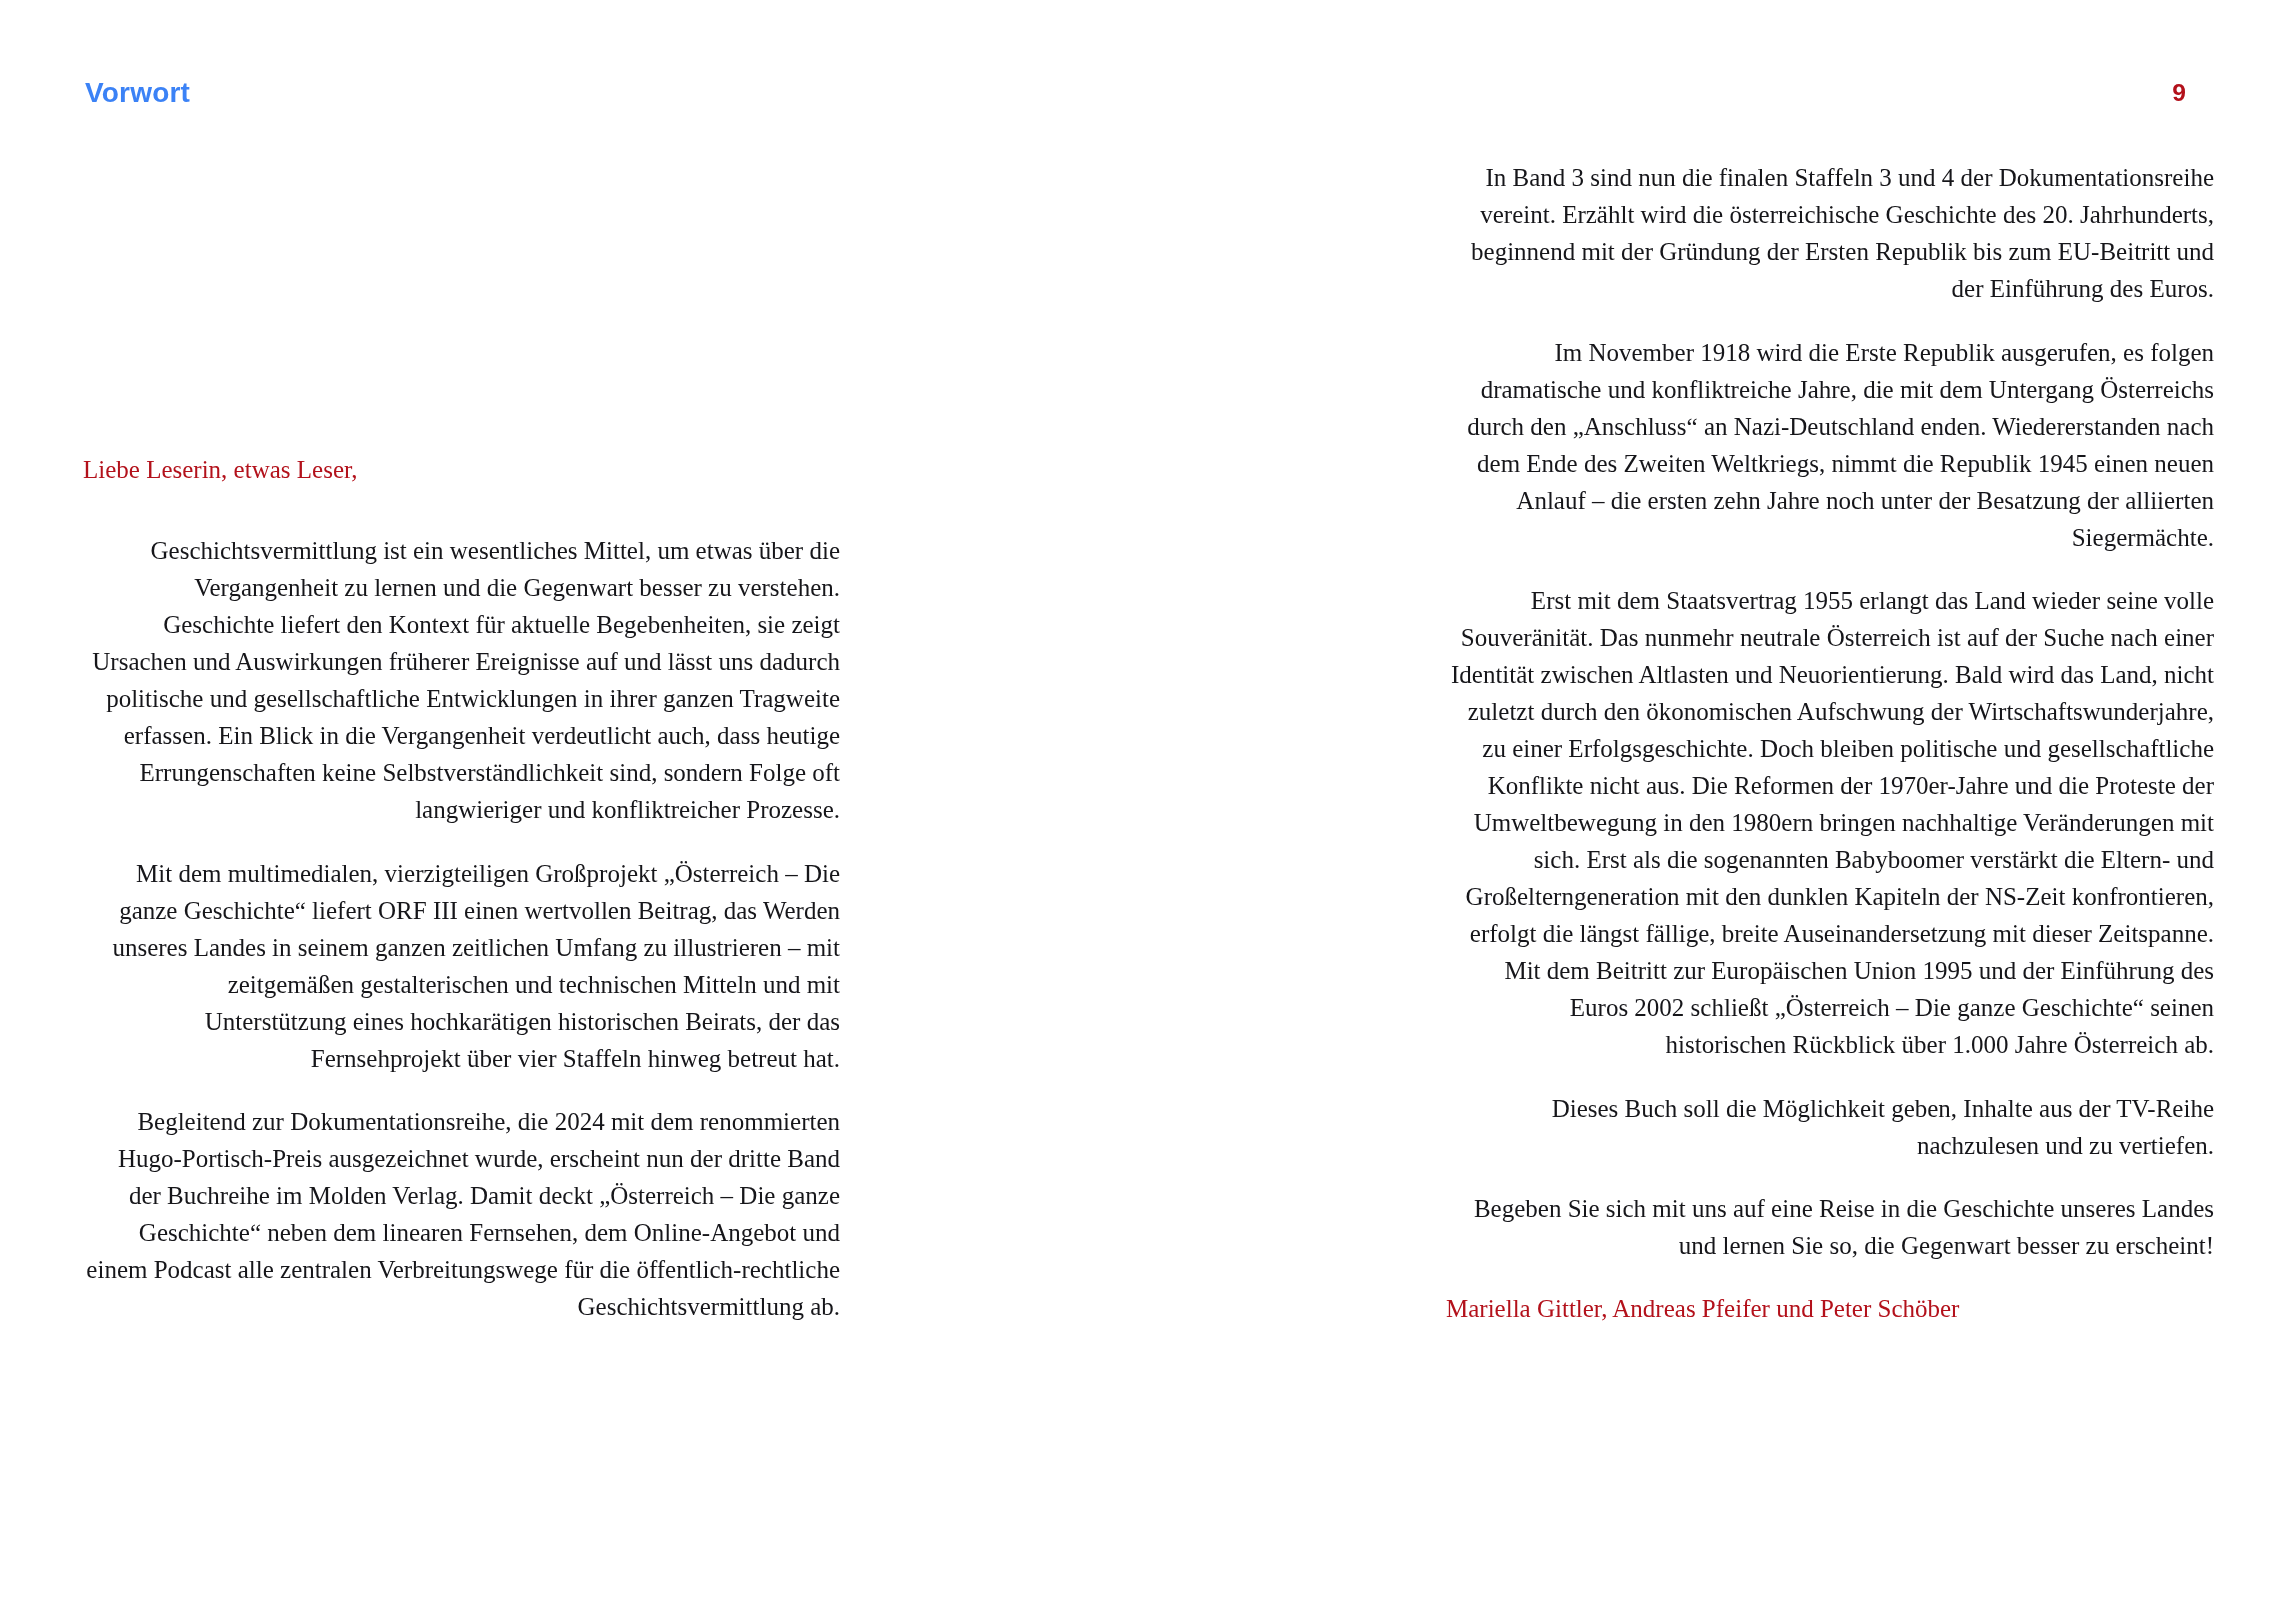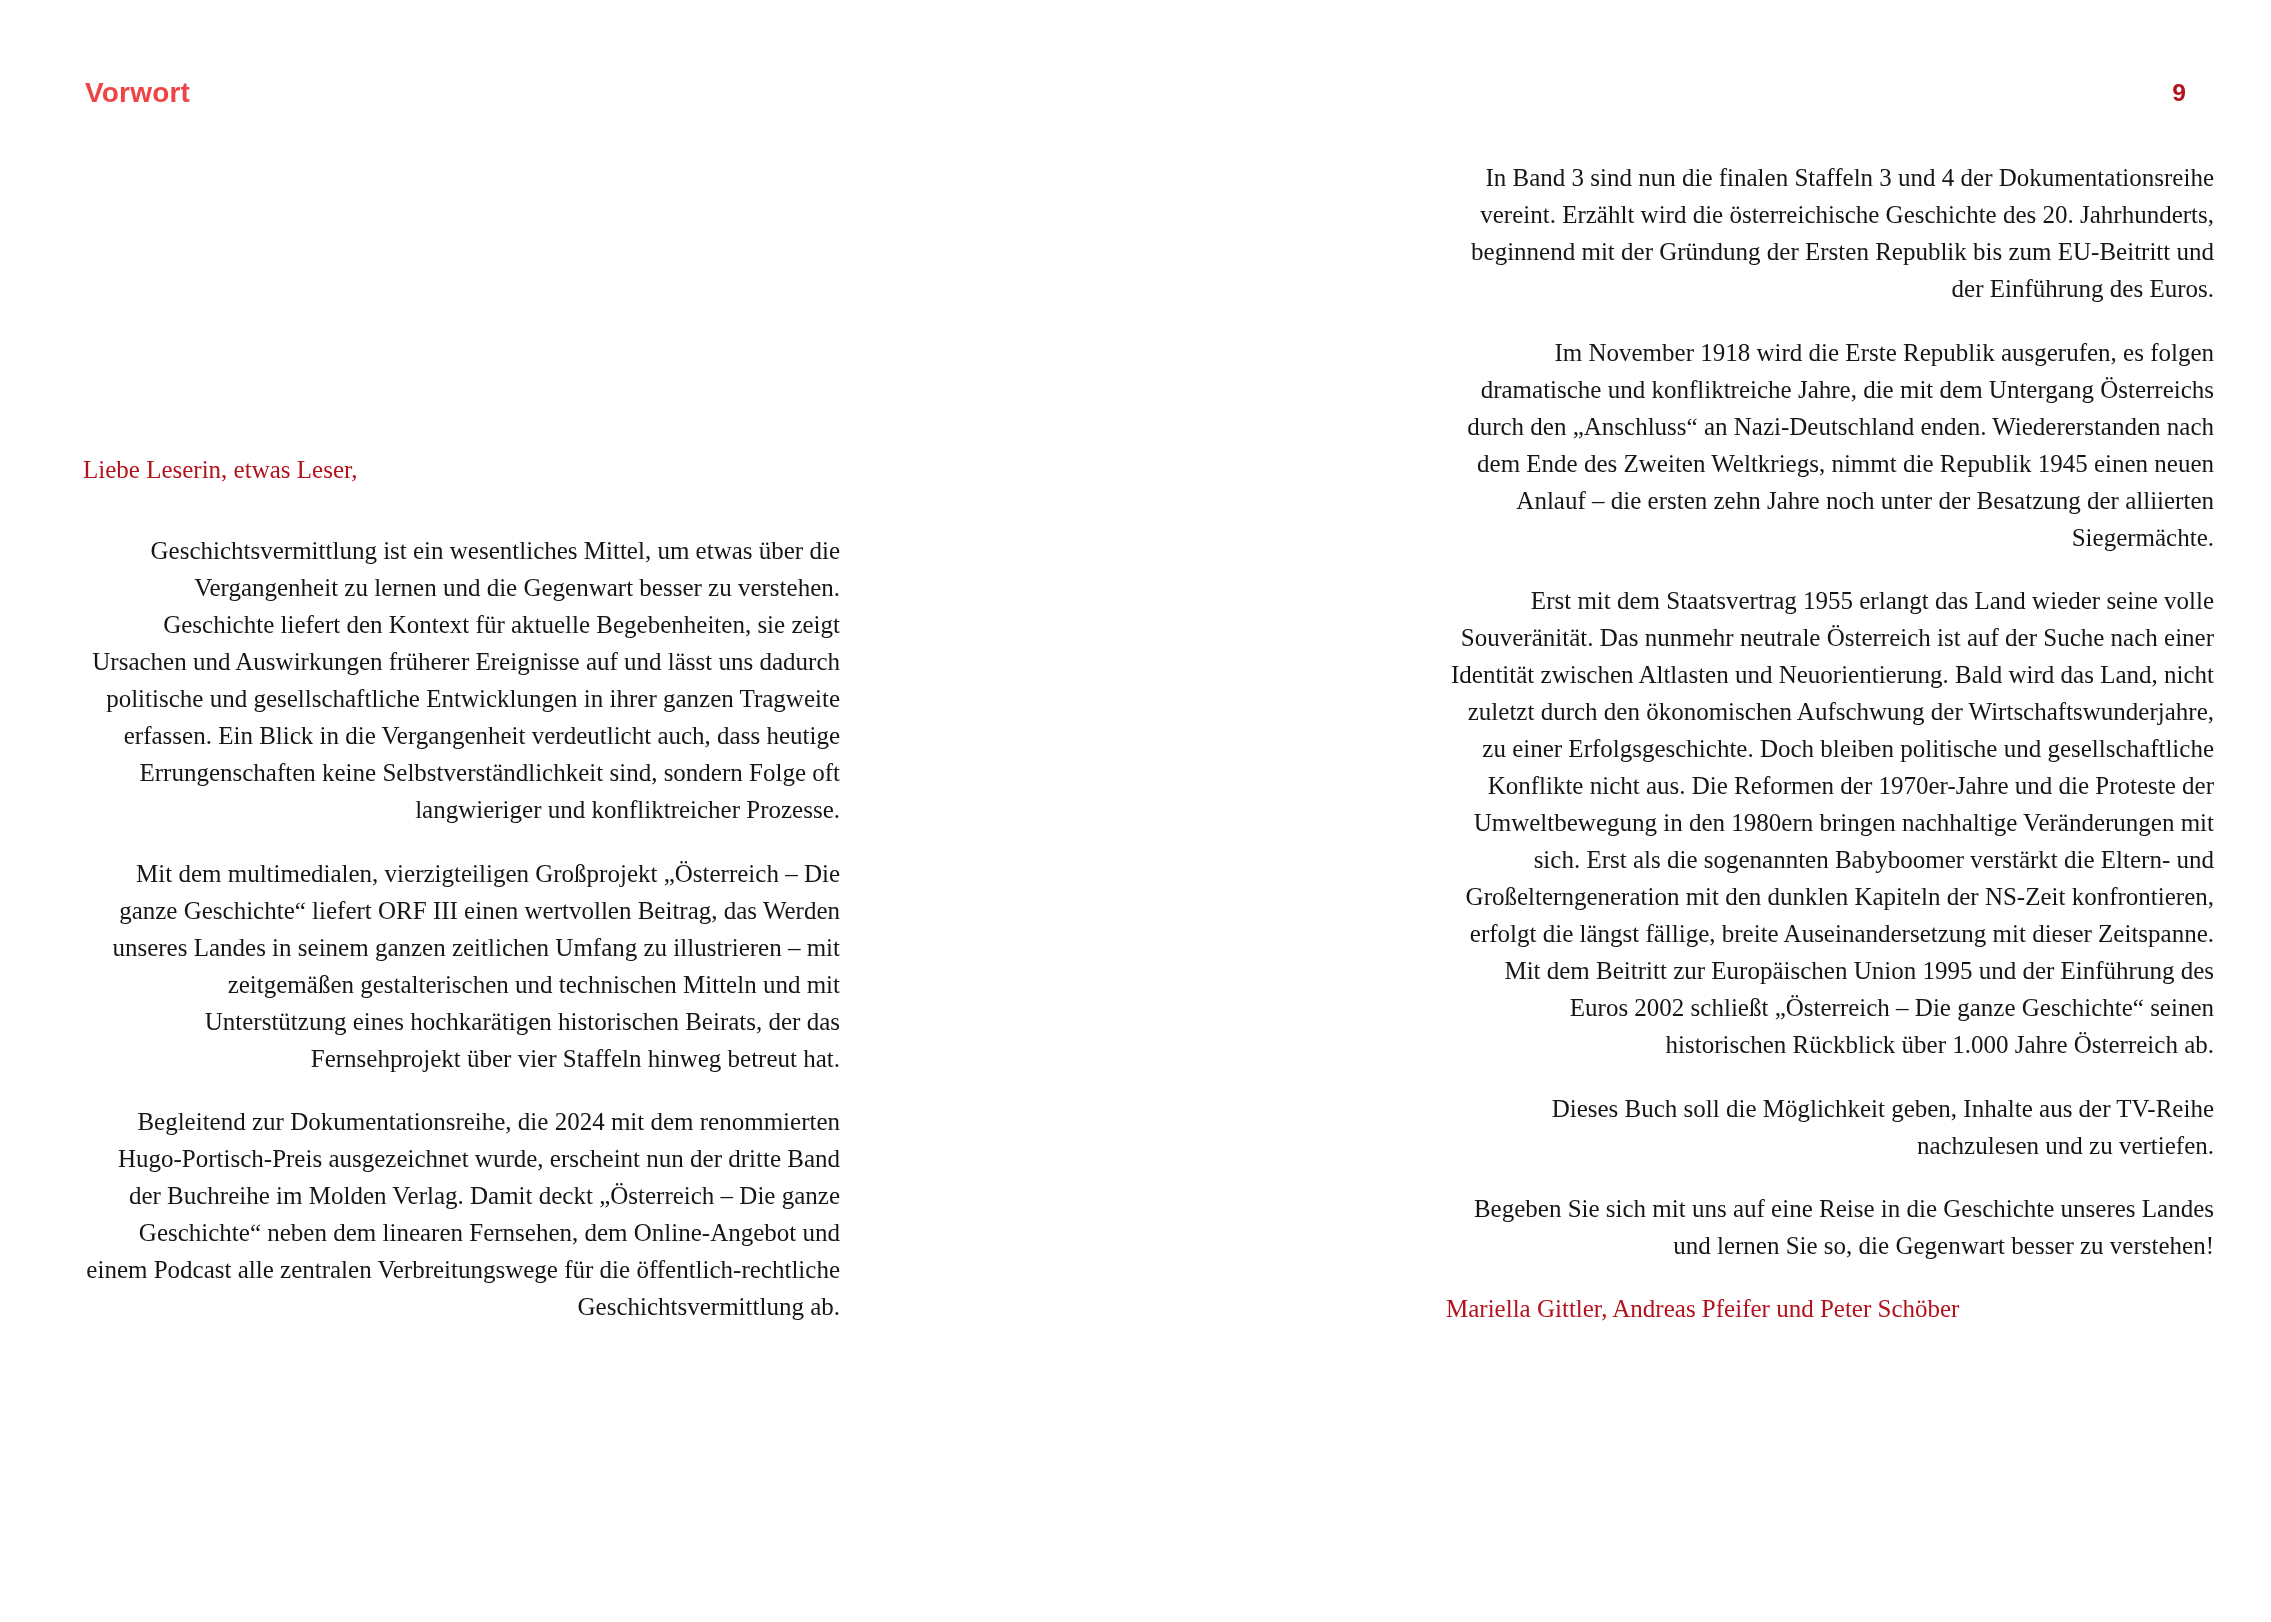--- a/index.html
+++ b/index.html
@@ -32,21 +32,21 @@
     height: 40px;
   }
   .header-title {
     position: absolute;
     left: 0;
     top: 0;
     font-family: "Liberation Sans", sans-serif;
     font-weight: bold;
     font-size: 28px;
     letter-spacing: 0.2px;
-    color: #ef4444;
+    color: #3b82f6;
     line-height: 1;
   }
   .header-folio {
     position: absolute;
     right: 0;
     top: 1.9px;
     font-family: "Liberation Sans", sans-serif;
     font-weight: bold;
     font-size: 24.6px;
     color: #b3111b;
@@ -114,18 +114,18 @@
     <p class="para">Geschichtsvermittlung ist ein wesentliches Mittel, um etwas über die Vergangenheit zu lernen und die Gegenwart besser zu verstehen. Geschichte liefert den Kontext für aktuelle Begebenheiten, sie zeigt Ursachen und Auswirkungen früherer Ereignisse auf und lässt uns dadurch politische und gesellschaftliche Entwicklungen in ihrer ganzen Tragweite erfassen. Ein Blick in die Vergangenheit verdeutlicht auch, dass heutige Errungenschaften keine Selbstverständlichkeit sind, sondern Folge oft langwieriger und konfliktreicher Prozesse.</p>
     <p class="para">Mit dem multimedialen, vierzigteiligen Großprojekt „Österreich – Die ganze Geschichte“ liefert ORF III einen wertvollen Beitrag, das Werden unseres Landes in seinem ganzen zeitlichen Umfang zu illustrieren – mit zeitgemäßen gestalterischen und technischen Mitteln und mit Unterstützung eines hochkarätigen historischen Beirats, der das Fernsehprojekt über vier Staffeln hinweg betreut hat.</p>
     <p class="para">Begleitend zur Dokumentationsreihe, die 2024 mit dem renommierten Hugo-Portisch-Preis ausgezeichnet wurde, erscheint nun der dritte Band der Buchreihe im Molden Verlag. Damit deckt „Österreich – Die ganze Geschichte“ neben dem linearen Fernsehen, dem Online-Angebot und einem Podcast alle zentralen Verbreitungswege für die öffentlich-rechtliche Geschichtsvermittlung ab.</p>
   </div>
 
   <div class="body-right">
     <p class="para">In Band 3 sind nun die finalen Staffeln 3 und 4 der Dokumentationsreihe vereint. Erzählt wird die österreichische Geschichte des 20. Jahrhunderts, beginnend mit der Gründung der Ersten Republik bis zum EU-Beitritt und der Einführung des Euros.</p>
     <p class="para">Im November 1918 wird die Erste Republik ausgerufen, es folgen dramatische und konfliktreiche Jahre, die mit dem Untergang Österreichs durch den „Anschluss“ an Nazi-Deutschland enden. Wiedererstanden nach dem Ende des Zweiten Weltkriegs, nimmt die Republik 1945 einen neuen Anlauf – die ersten zehn Jahre noch unter der Besatzung der alliierten Siegermächte.</p>
     <p class="para">Erst mit dem Staatsvertrag 1955 erlangt das Land wieder seine volle Souveränität. Das nunmehr neutrale Österreich ist auf der Suche nach einer Identität zwischen Altlasten und Neuorientierung. Bald wird das Land, nicht zuletzt durch den ökonomischen Aufschwung der Wirtschaftswunderjahre, zu einer Erfolgsgeschichte. Doch bleiben politische und gesellschaftliche Konflikte nicht aus. Die Reformen der 1970er-Jahre und die Proteste der Umweltbewegung in den 1980ern bringen nachhaltige Veränderungen mit sich. Erst als die sogenannten Babyboomer verstärkt die Eltern- und Großelterngeneration mit den dunklen Kapiteln der NS-Zeit konfrontieren, erfolgt die längst fällige, breite Auseinandersetzung mit dieser Zeitspanne. Mit dem Beitritt zur Europäischen Union 1995 und der Einführung des Euros 2002 schließt „Österreich – Die ganze Geschichte“ seinen historischen Rückblick über 1.000 Jahre Österreich ab.</p>
     <p class="para">Dieses Buch soll die Möglichkeit geben, Inhalte aus der TV-Reihe nachzulesen und zu vertiefen.</p>
-    <p class="para">Begeben Sie sich mit uns auf eine Reise in die Geschichte unseres Landes und lernen Sie so, die Gegenwart besser zu verstehen!</p>
+    <p class="para">Begeben Sie sich mit uns auf eine Reise in die Geschichte unseres Landes und lernen Sie so, die Gegenwart besser zu erscheint!</p>
     <div class="signature">Mariella Gittler, Andreas Pfeifer und Peter Schöber</div>
   </div>
 
 </div>
 
 
 </body></html>

